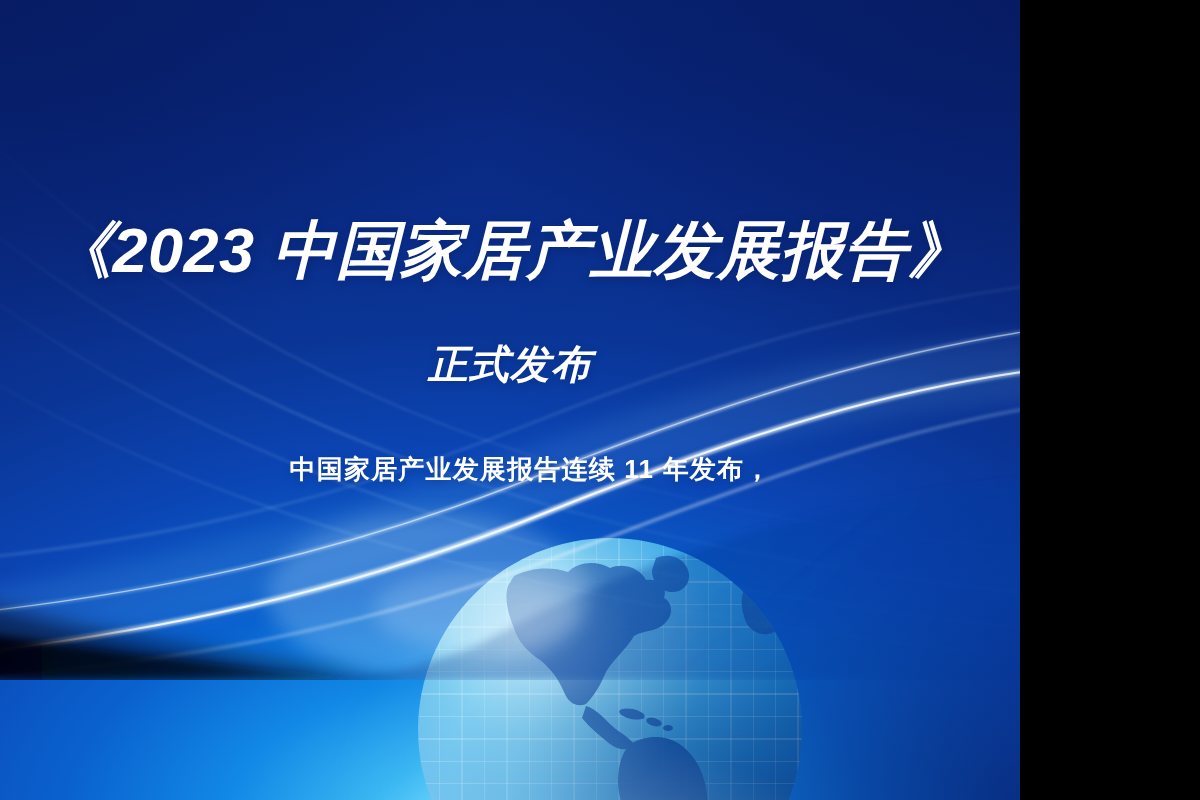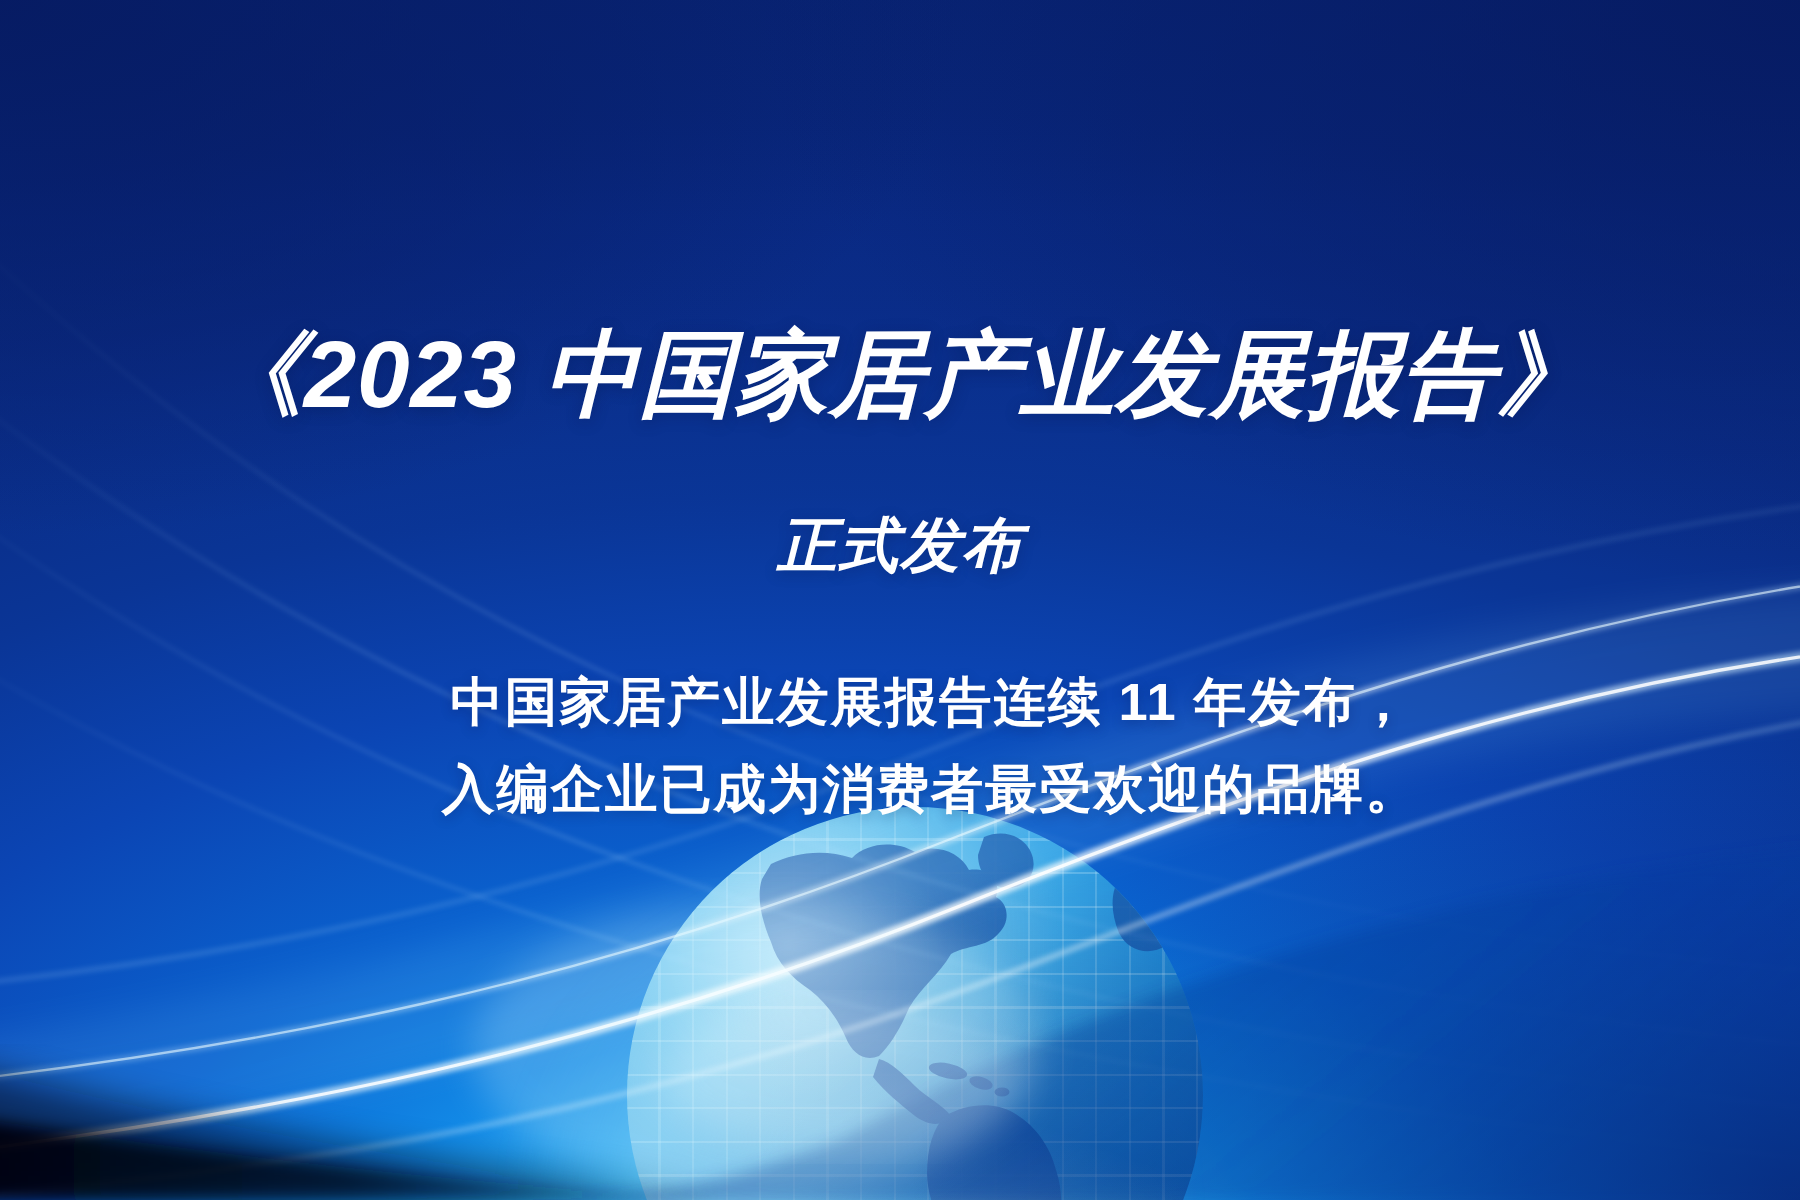--- a/index.html
+++ b/index.html
@@ -2,21 +2,21 @@
 <html><head>
 <meta charset="utf-8">
 <style>
   html, body {
     margin: 0;
     padding: 0;
     background: #000;
   }
   #poster {
     position: relative;
-    width: 1200px;
+    width: 1020px;
     height: 800px;
     overflow: hidden;
     font-family: "Liberation Sans", "DejaVu Sans", sans-serif;
     background: #0a3189;
   }
 
   
   .bg-layer { position: absolute; inset: 0; }
 
   #bg-base {
@@ -109,21 +109,21 @@
     font-weight: 900;
     font-style: italic;
     letter-spacing: 1px;
     line-height: 1.1;
     white-space: nowrap;
     text-shadow: 0 2px 9px rgba(3,20,70,0.28);
   }
   #description {
     position: absolute;
     top: 440px; left: 0; right: 0;
-    font-size: 35px;
+    font-size: 26px;
     font-weight: 700;
     line-height: 58px;
     letter-spacing: 1.2px;
     text-shadow: 0 2px 8px rgba(3,20,70,0.26);
     margin-left: 41px;
   }
   #description .desc-line { display: block; white-space: nowrap; }
 </style>
 </head>
 <body>
@@ -240,17 +240,16 @@
 
   <div class="bg-layer" id="bg-tint-corners"></div>
 
   <div id="text-block">
     <div id="report-title">《2023 中国家居产业发展报告》</div>
 
     <div id="release-status">正式发布</div>
 
     <div id="description">
       <span class="desc-line">中国家居产业发展报告连续 11 年发布，</span>
-      <span class="desc-line">入编企业已成为消费者最受欢迎的品牌。</span>
     </div>
   </div>
 
 </div>
 
 </body></html>

